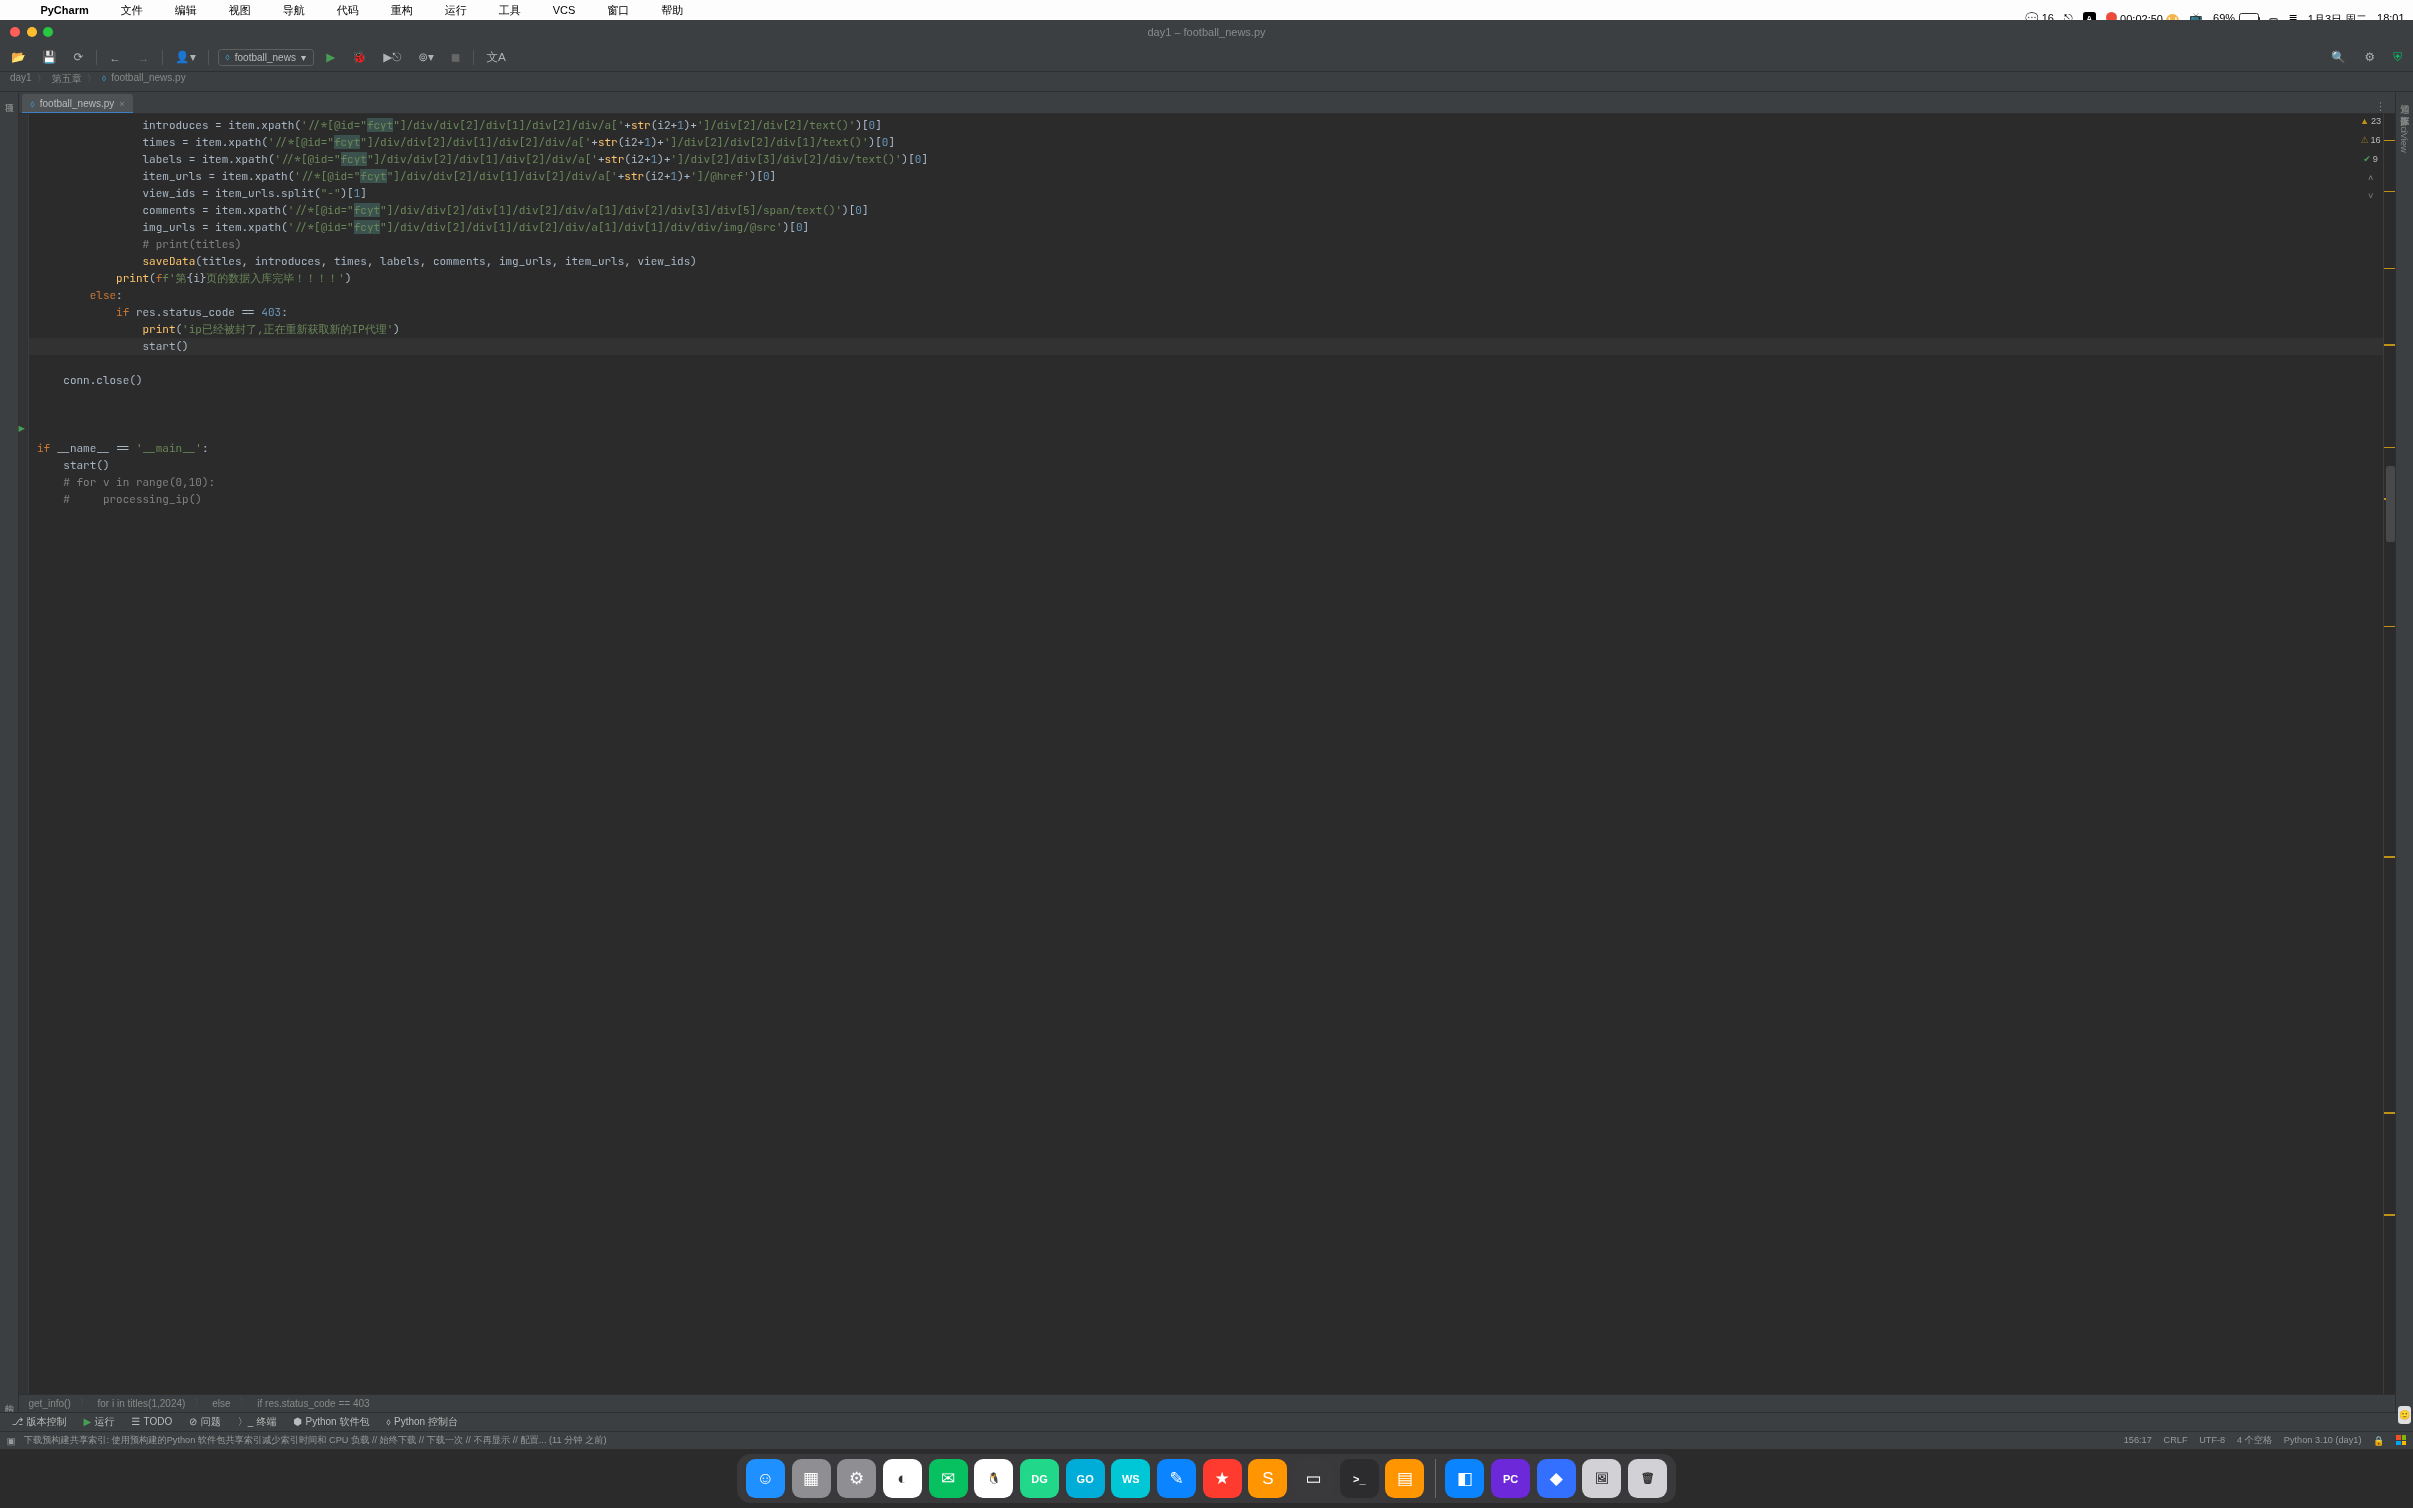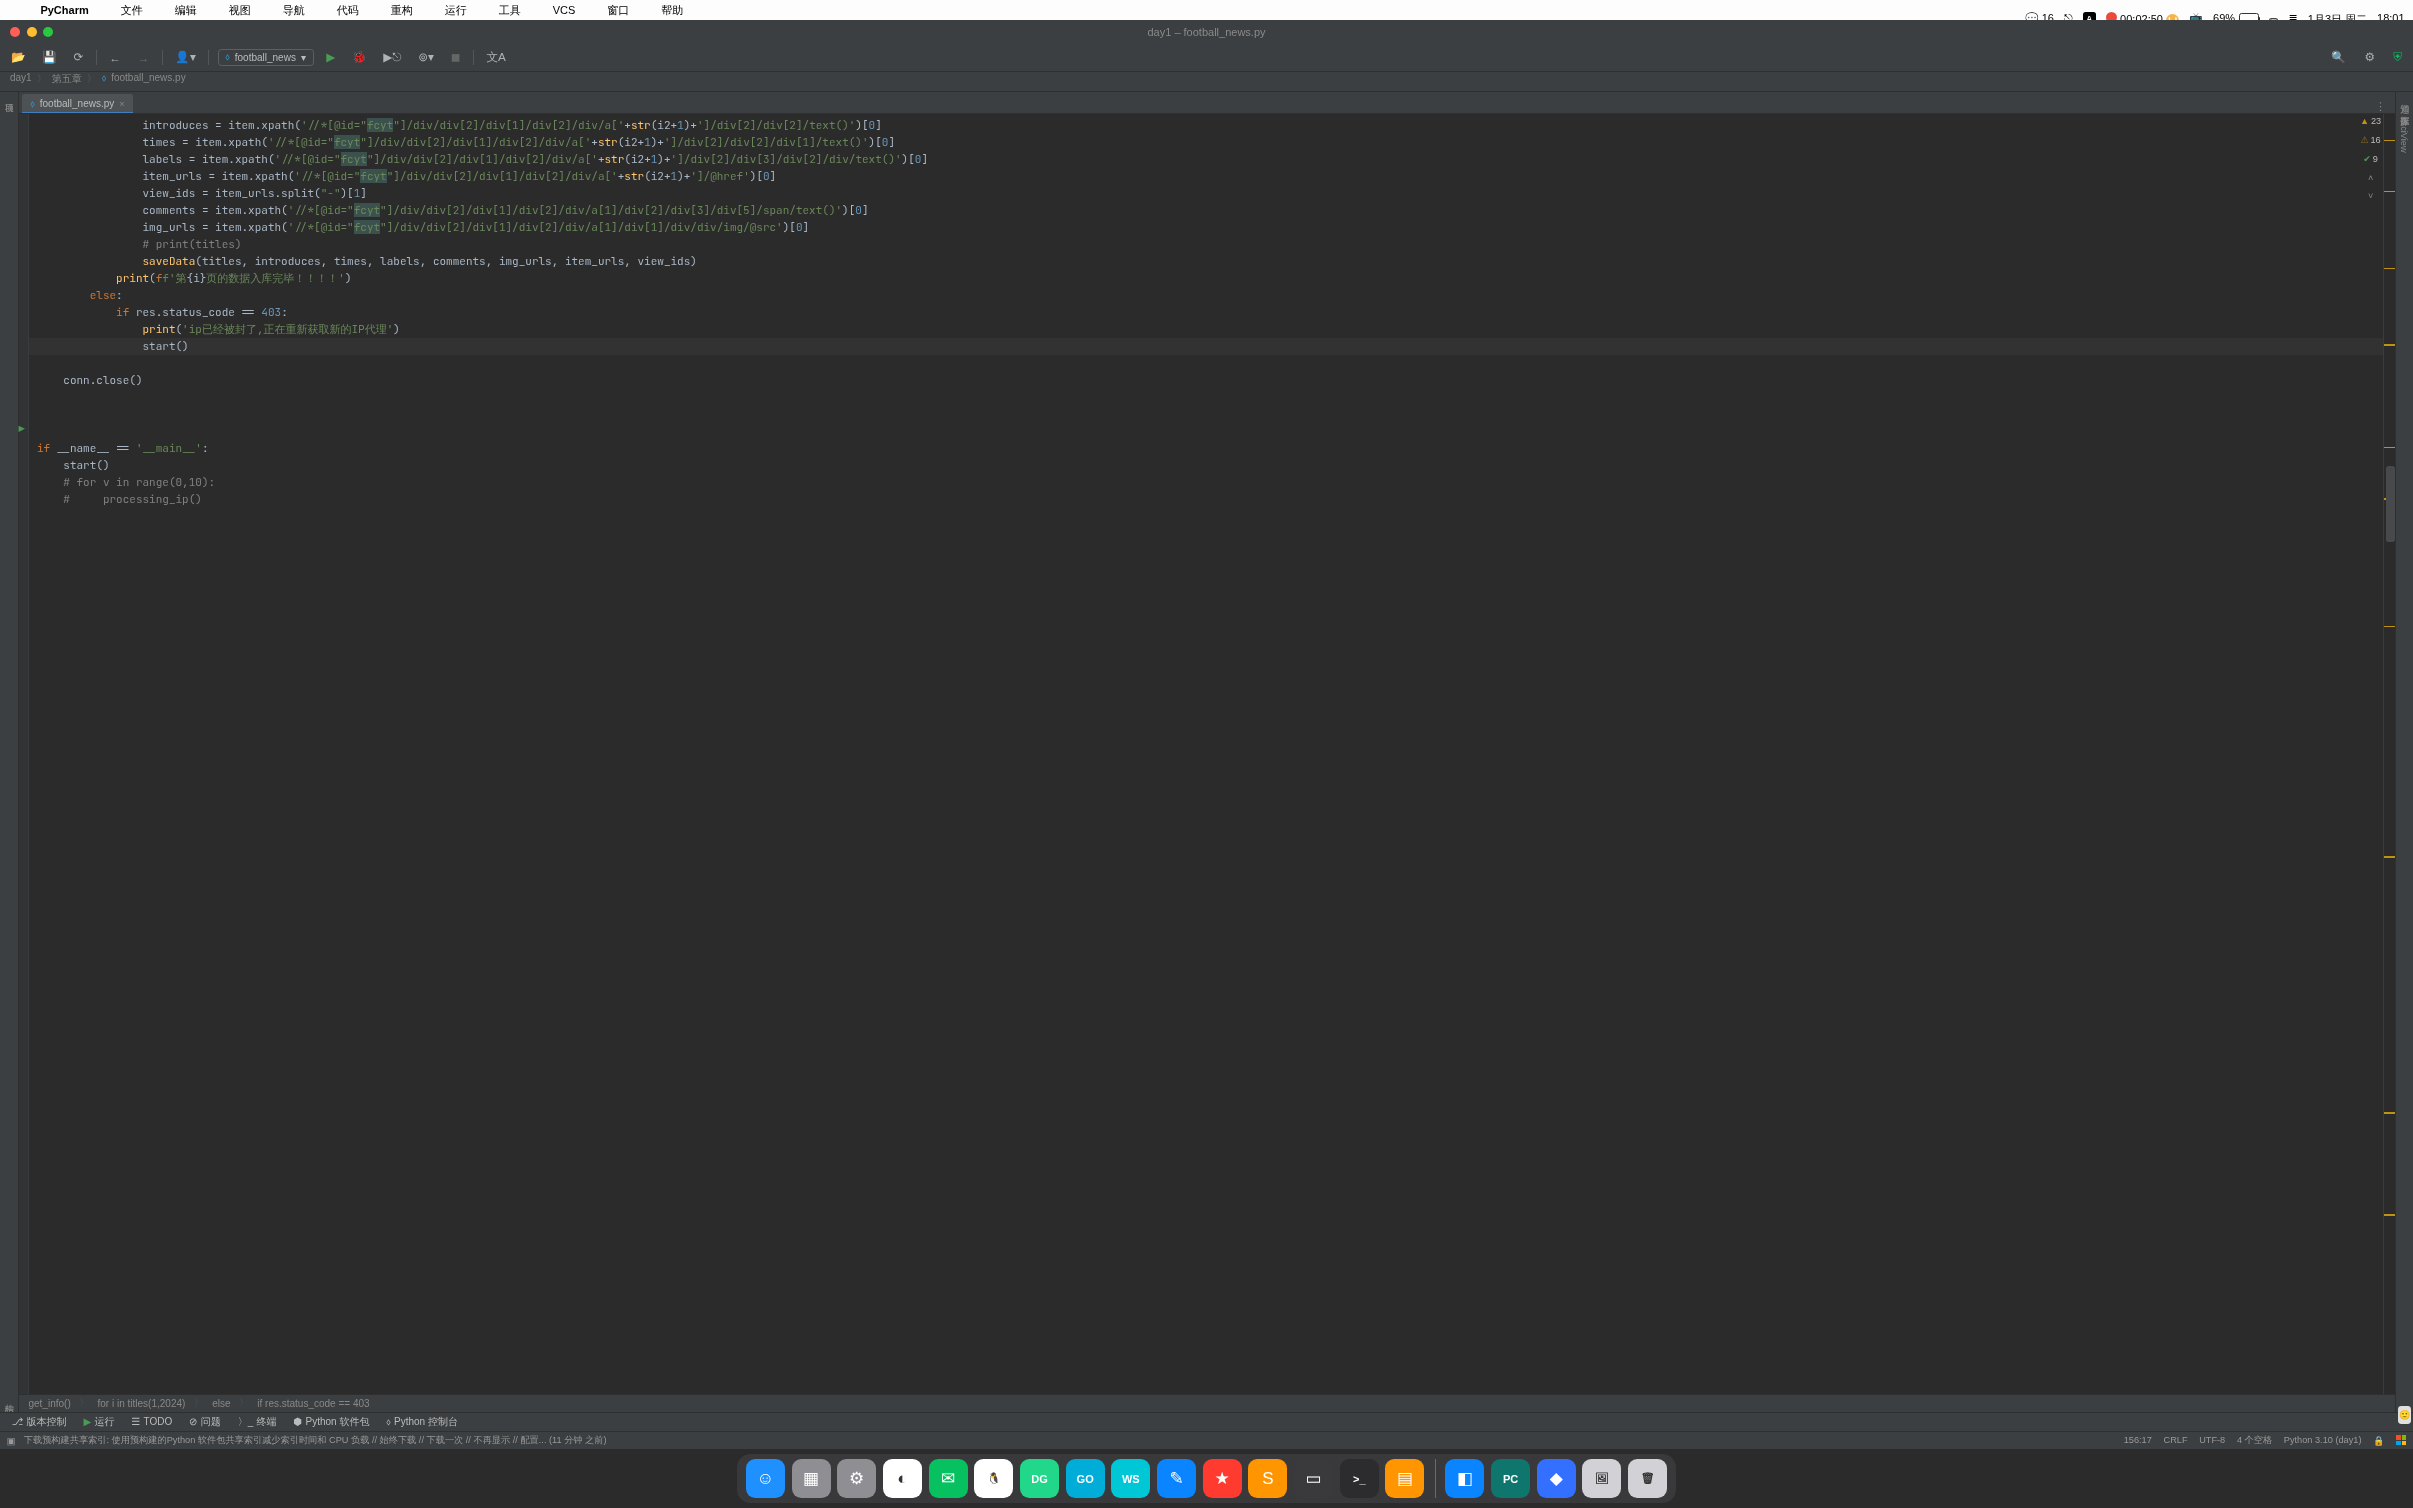--- a/index.html
+++ b/index.html
@@ -426,19 +426,19 @@
       <div class="app" style="background: rgb(0, 173, 216); font-size: 11px; font-weight: 700; color: rgb(255, 255, 255);">GO</div>
       <div class="app" style="background: rgb(0, 199, 214); font-size: 11px; font-weight: 700; color: rgb(255, 255, 255);">WS</div>
       <div class="app" style="background: rgb(10, 132, 255); font-size: 17px; font-weight: 400; color: rgb(255, 255, 255);">✎</div>
       <div class="app" style="background: rgb(255, 59, 48); font-size: 17px; font-weight: 400; color: rgb(255, 255, 255);">★</div>
       <div class="app" style="background: rgb(255, 149, 0); font-size: 17px; font-weight: 400; color: rgb(255, 255, 255);">S</div>
       <div class="app" style="background: rgb(58, 58, 60); font-size: 17px; font-weight: 400; color: rgb(255, 255, 255);">▭</div>
       <div class="app" style="background: rgb(44, 44, 46); font-size: 11px; font-weight: 700; color: rgb(255, 255, 255);">&gt;_</div>
       <div class="app" style="background: rgb(255, 149, 0); font-size: 17px; font-weight: 400; color: rgb(255, 255, 255);">▤</div>
       <div class="sepv"></div>
       <div class="app" style="background: rgb(10, 132, 255); font-size: 17px; font-weight: 400; color: rgb(255, 255, 255);">◧</div>
-      <div class="app" style="background: #0f766e; font-size: 11px; font-weight: 700; color: rgb(255, 255, 255);">PC</div>
+      <div class="app" style="background: #6d28d9; font-size: 11px; font-weight: 700; color: rgb(255, 255, 255);">PC</div>
       <div class="app" style="background: rgb(51, 112, 255); font-size: 17px; font-weight: 400; color: rgb(255, 255, 255);">◆</div>
       <div class="app" style="background: rgb(209, 209, 214); font-size: 11px; font-weight: 700; color: rgb(51, 51, 51);">🖼</div>
       <div class="app" style="background: rgb(209, 209, 214); font-size: 11px; font-weight: 700; color: rgb(51, 51, 51);">🗑</div>
     </div>
 </div>
 
 
 </body></html>

